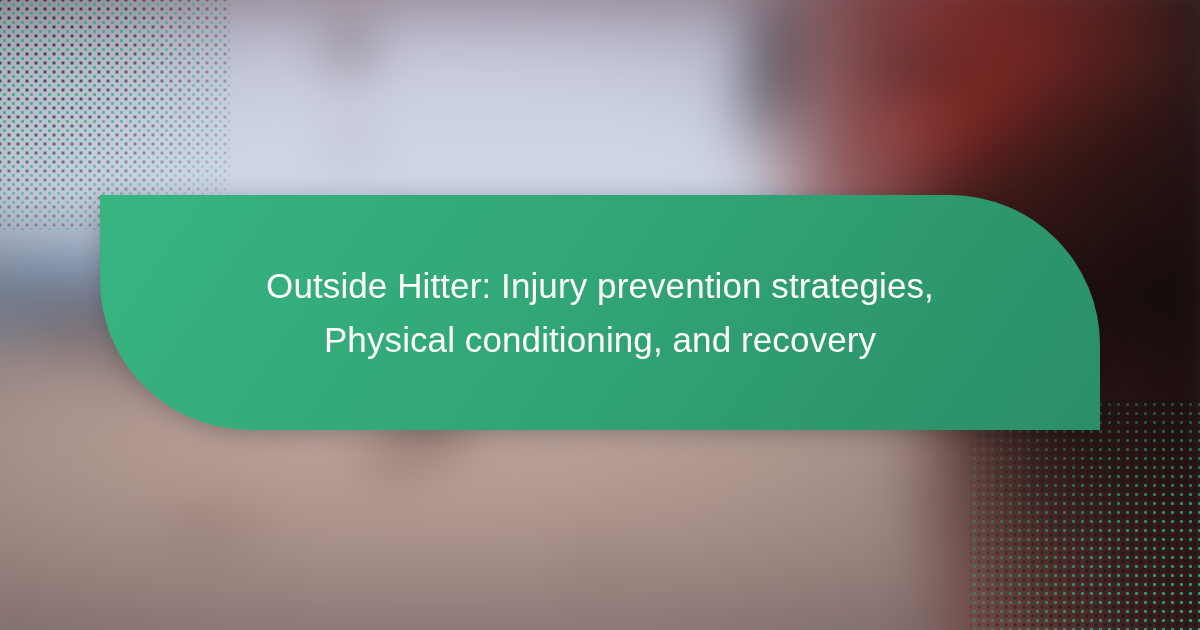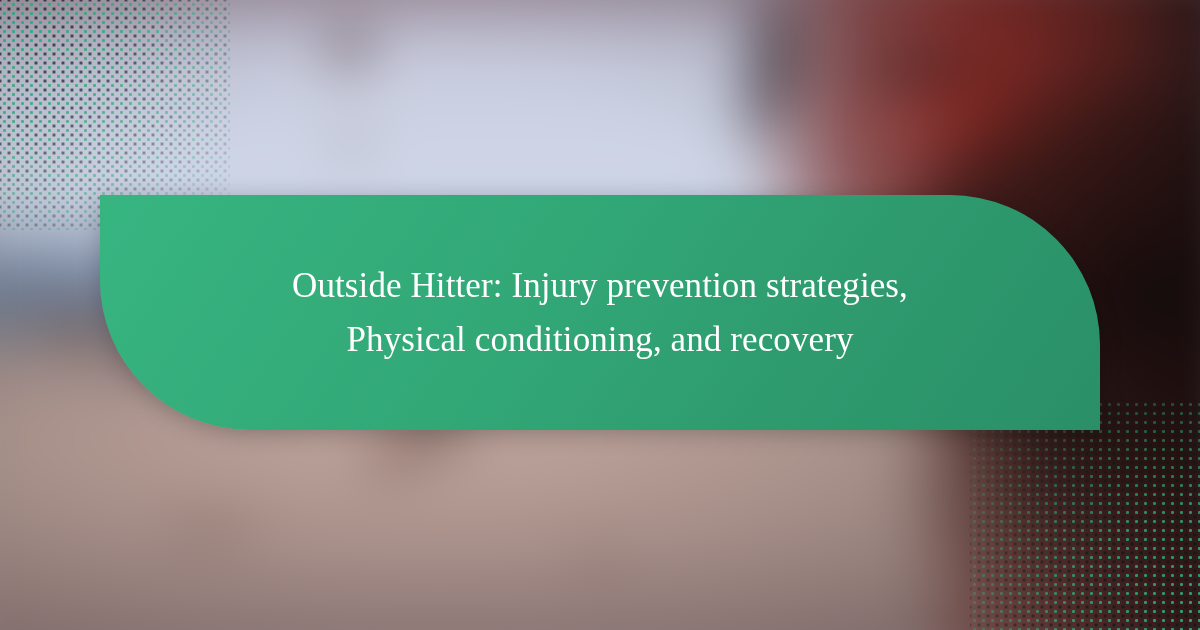--- a/index.html
+++ b/index.html
@@ -137,21 +137,21 @@
     box-shadow: 0 4px 22px rgba(0,0,0,.22);
     display: flex;
     align-items: center;
     justify-content: center;
   }
   
   #title-card { border-top-right-radius: 150px; }
 
   #title-text {
     color: #ffffff;
-    font-family: Liberation Serif, serif;
+    font-family: Liberation Sans, sans-serif;
     font-size: 35px;
     font-weight: 400;
     line-height: 1.52;
     text-align: center;
     letter-spacing: .1px;
     padding: 0 40px;
     max-width: 790px;
     text-rendering: optimizeLegibility;
   }
 </style>

